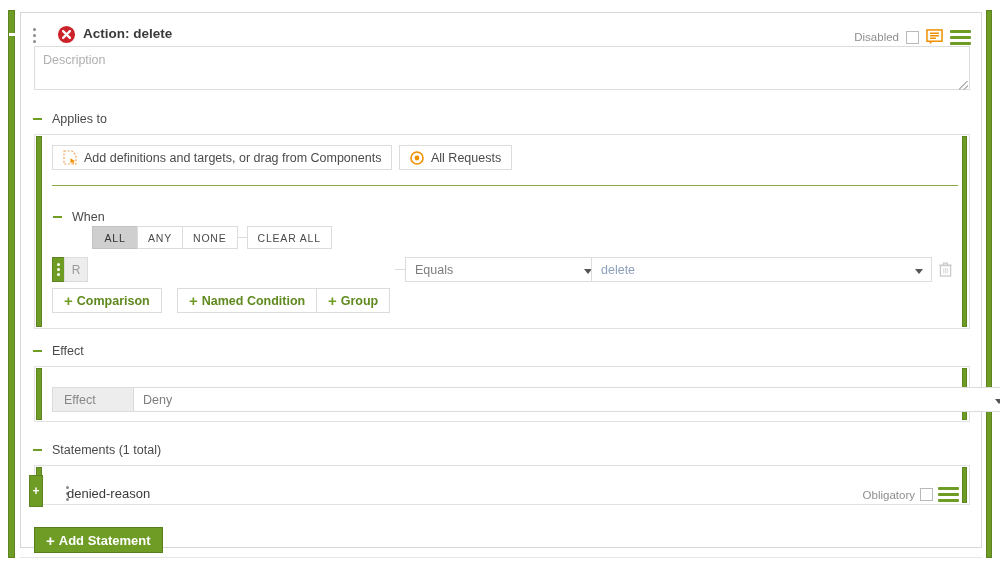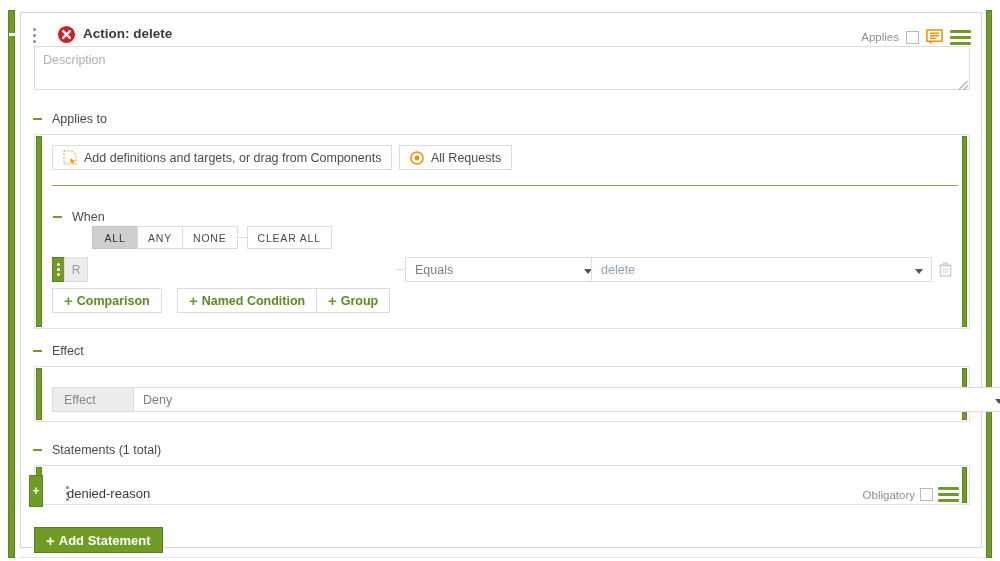--- a/index.html
+++ b/index.html
@@ -178,21 +178,21 @@
       </div>
 
       <svg class="err-icon" style="left:36px;top:12px;position:absolute;" viewBox="0 0 20 20">
         <circle cx="10" cy="10" r="9" fill="#cc2229"></circle>
         <path d="M6.4 6.4 L13.6 13.6 M13.6 6.4 L6.4 13.6" stroke="#fff" stroke-width="2.4" stroke-linecap="round"></path>
       </svg>
 
       <div class="hdr-title" style="left:62px;top:13px;font-weight:bold;">Action: delete</div>
 
       <div class="hdr-right">
-        <span class="lbl-muted">Applies</span>
+        <span class="lbl-muted">Disabled</span>
         <span class="chk"></span>
         <svg class="comment-ico" viewBox="0 0 18 17">
           <rect x="1" y="1" width="16" height="12" fill="#fff" stroke="#f09000" stroke-width="1.6"></rect>
           <path d="M4 13 L4 16.2 L7.4 13 Z" fill="#f09000"></path>
           <path d="M4.3 4.6h9.4M4.3 7.2h9.4M4.3 9.8h6.2" stroke="#f09000" stroke-width="1.5"></path>
         </svg>
         <span class="burger">
           <span></span>
             <span></span>
             <span></span>

